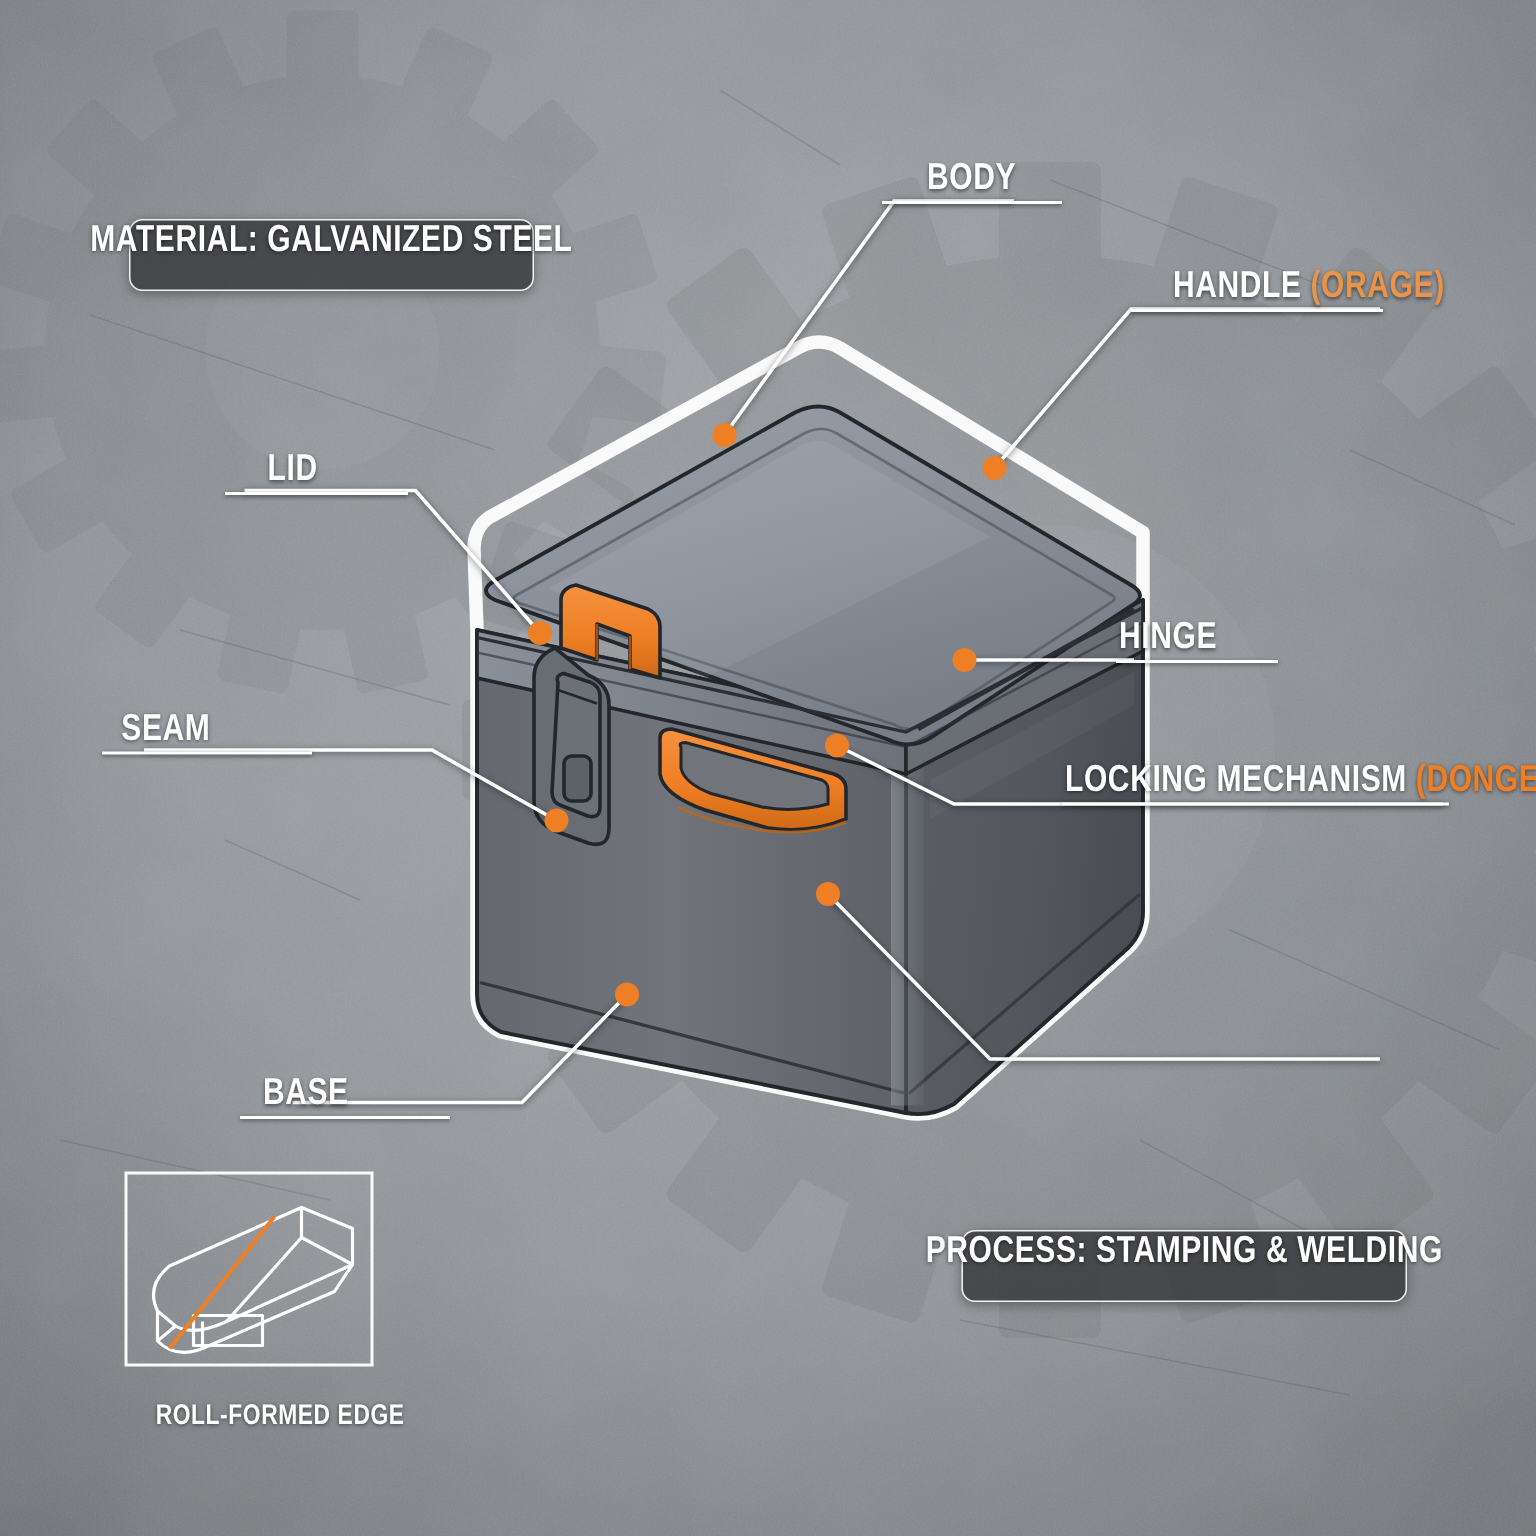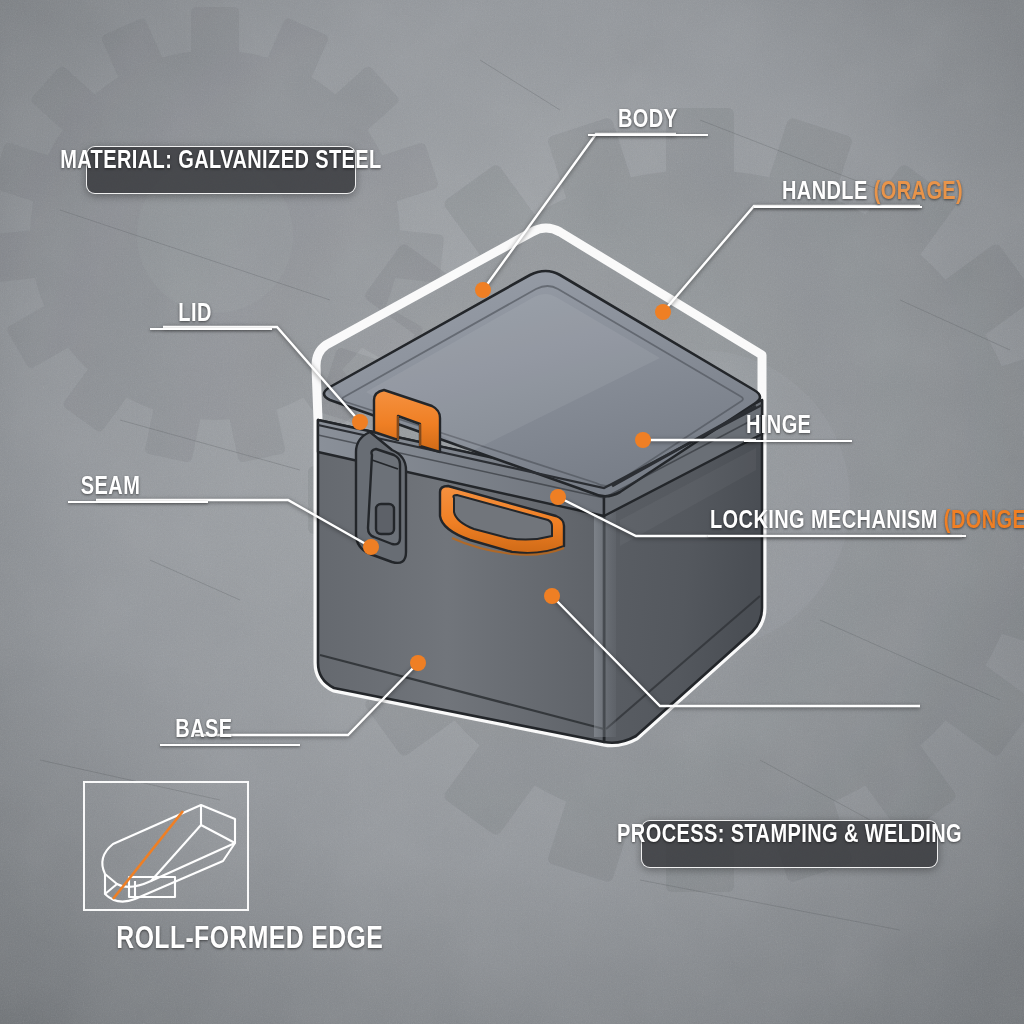--- a/index.html
+++ b/index.html
@@ -50,21 +50,21 @@
 
   
   .inset { position:absolute; }
   .inset .frame {
     position:absolute; inset:0 0 42px 0;
     border:2px solid rgba(255,255,255,.95);
     background:rgba(255,255,255,.03);
   }
   .inset .cap {
     position:absolute; left:0; bottom:0; width:100%;
-    text-align:center; color:#fff; font-size:31px; line-height:1;
+    text-align:center; color:#fff; font-size:19px; line-height:1;
   }
   .inset .cap .label-text { display:inline-block; }
 
   svg { display:block; }
   .lead { stroke:#fff; stroke-width:2.4; fill:none;
           filter:drop-shadow(0 1px 2px rgba(0,0,0,.5)); }
   .dot  { fill:#ef7f24; }
 </style>
 </head>
 <body>

